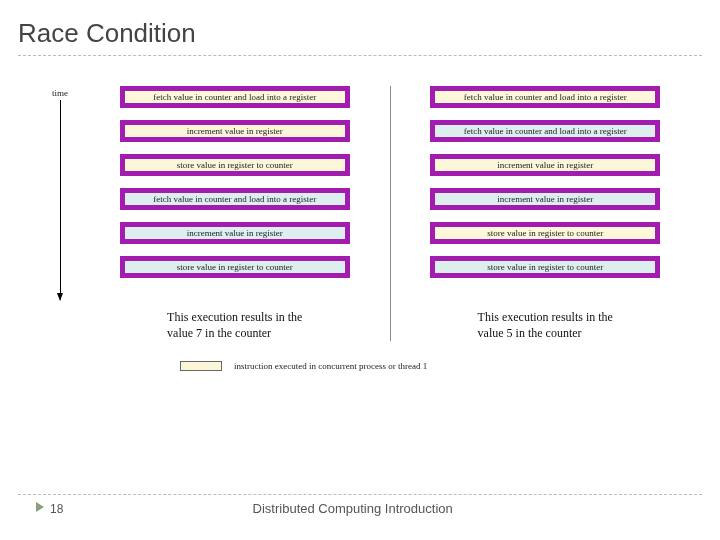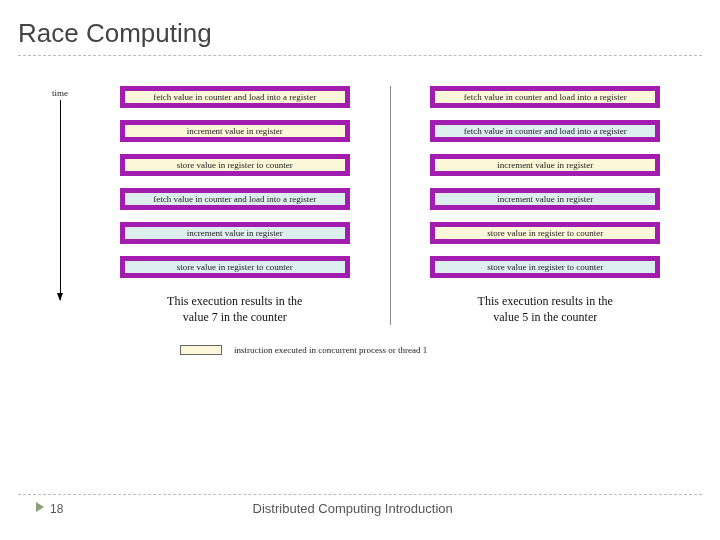--- a/index.html
+++ b/index.html
@@ -82,23 +82,22 @@
     justify-content: center;
     margin-bottom: 12px;
     text-align: center;
     color: #222;
   }
   .step.t1 { background: #fbf7d8; }
   .step.t2 { background: #dceeee; }
   .caption {
     font-family: "Times New Roman", serif;
     font-size: 12px;
-    text-align: center;
     line-height: 1.3;
-    margin-top: 4px;
+    margin-top: 20px;
     color: #111;
   }
   .legend {
     margin-top: 20px;
     display: flex;
     flex-direction: column;
     gap: 2px;
     align-items: flex-start;
     margin-left: 180px;
   }
@@ -151,21 +150,21 @@
     flex: 1;
     text-align: center;
     font-size: 13px;
     color: #555;
     margin-left: -60px;
   }
 </style>
 </head>
 <body>
 
-<div class="slide-title">Race Computing</div>
+<div class="slide-title">Race Condition</div>
 <hr class="title-rule">
 
 <div class="content">
   <div class="time-col">
     <div class="time-label">time</div>
     <div class="time-arrow"></div>
   </div>
 
   <div class="cols">
     <div class="col">

